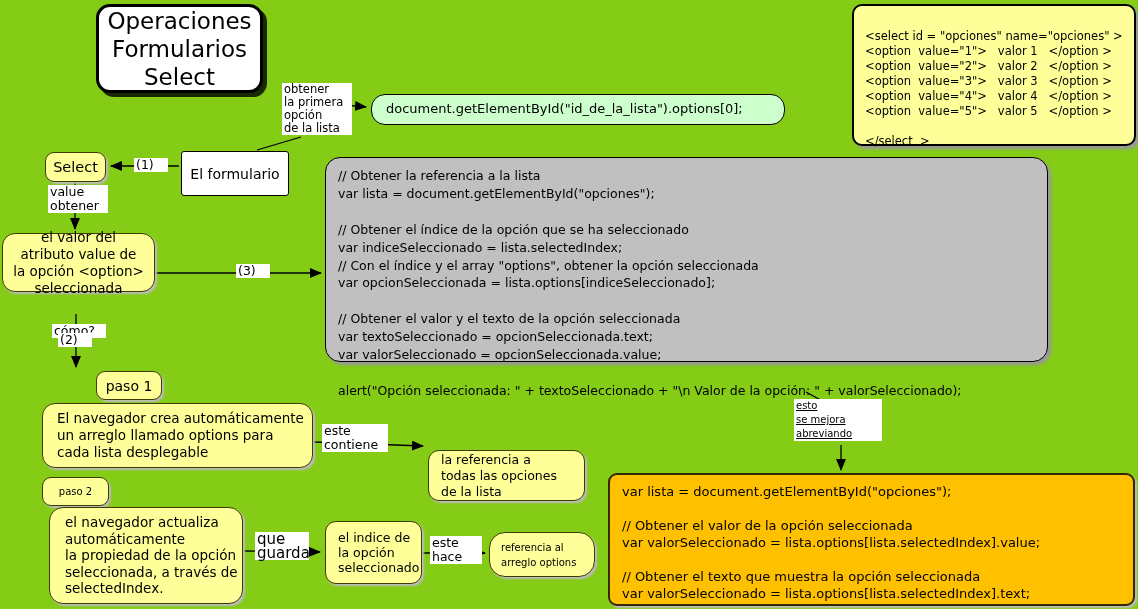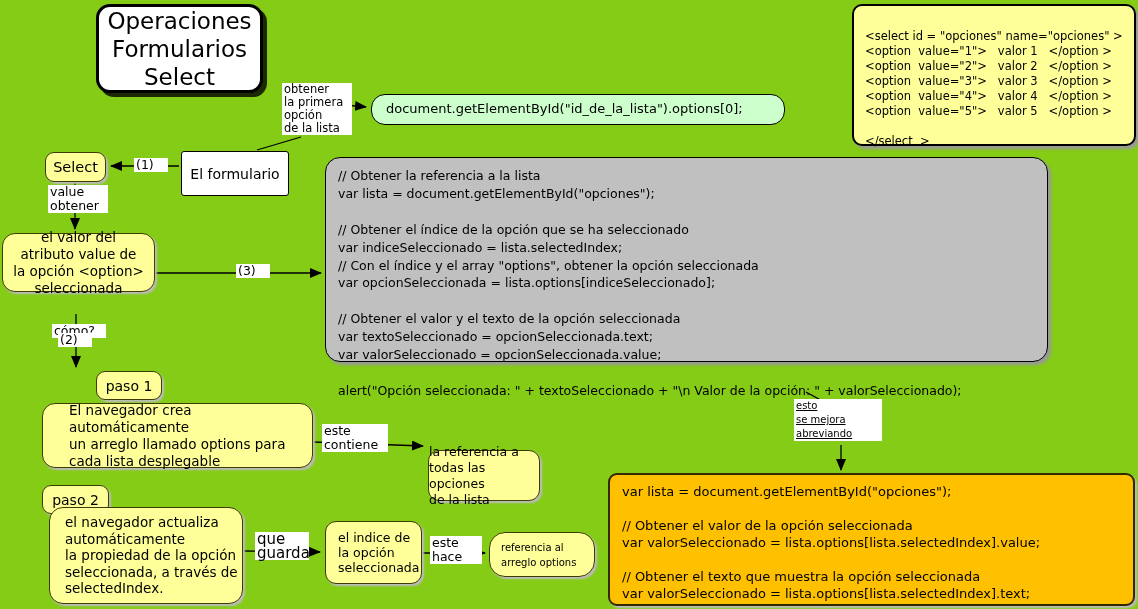--- a/index.html
+++ b/index.html
@@ -30,24 +30,24 @@
              border-radius:15px;box-shadow:3px 3px 3px #999;font-size:12.5px;line-height:17.9px;
              padding:9px 0 0 12px;}
   .orange-box{left:608px;top:473px;width:527px;height:133px;background:#ffc000;border:2px solid #332900;
              border-radius:9px;box-shadow:2px 2px 2px #bbb;font-size:13px;line-height:17px;
              padding:8px 0 0 12px;}
   .select-node{left:45px;top:152px;width:61px;height:30px;border-radius:9px;font-size:14.5px;}
   .formulario-node{left:181px;top:151px;width:108px;height:45px;border-radius:3px;font-size:14px;}
   .valor-node{left:2px;top:233px;width:153px;height:59px;border-radius:13px;font-size:13.5px;line-height:17px;}
   .paso1-node{left:48px;top:371px;width:66px;height:29px;border-radius:9px;font-size:14px;margin-left:48px;}
   .navcrea-node{left:42px;top:403px;width:271px;height:65px;border-radius:13px;font-size:13.5px;
-             line-height:17px;padding-left:26px;}
-  .refopciones-node{left:428px;top:450px;width:112px;height:51px;border-radius:11px;font-size:12.5px;
-             line-height:16px;}
-  .paso2-node{left:42px;top:477px;width:67px;height:29px;border-radius:9px;font-size:14px;margin-top:8px;}
+             line-height:17px;padding-left:14px;}
+  .refopciones-node{left:428px;top:450px;width:157px;height:51px;border-radius:11px;font-size:12.5px;
+             line-height:16px;padding-left:12px;}
+  .paso2-node{left:42px;top:477px;width:67px;height:29px;border-radius:9px;font-size:10px;}
   .navactualiza-node{left:49px;top:507px;width:194px;height:97px;border-radius:14px;font-size:13.5px;
              line-height:16.5px;padding-left:15px;}
   .indice-node{left:325px;top:521px;width:97px;height:63px;border-radius:11px;font-size:12.5px;
              line-height:15px;padding-left:12px;}
   .refarreglo-node{left:489px;top:532px;width:106px;height:45px;border-radius:16px;font-size:10px;
              line-height:15px;padding-left:11px;}
   .lbl-obtener{left:282px;top:83px;width:66px;font-size:11.5px;line-height:13px;}
   .lbl-num1{left:134px;top:158px;width:30px;font-size:12.5px;}
   .lbl-quiere{left:48px;top:185px;width:56px;font-size:12.5px;}
   .lbl-num3{left:236px;top:264px;width:30px;font-size:12.5px;}
@@ -141,21 +141,21 @@
   <div class="node yellow paso2-node">paso 2</div>
 
   <div class="node yellow leftalign navactualiza-node">el navegador actualiza
 automáticamente
 la propiedad de la opción
 seleccionada, a través de
 selectedIndex.</div>
 
   <div class="node yellow leftalign indice-node">el indice de
 la opción
-seleccionada</div>
+seleccionado</div>
 
   <div class="node yellow leftalign refarreglo-node">referencia al
 arreglo options</div>
 
   <div class="lbl lbl-obtener">obtener
 la primera
 opción
 de la lista</div>
   <div class="lbl lbl-num1">(1)</div>
   <div class="lbl lbl-quiere">value

